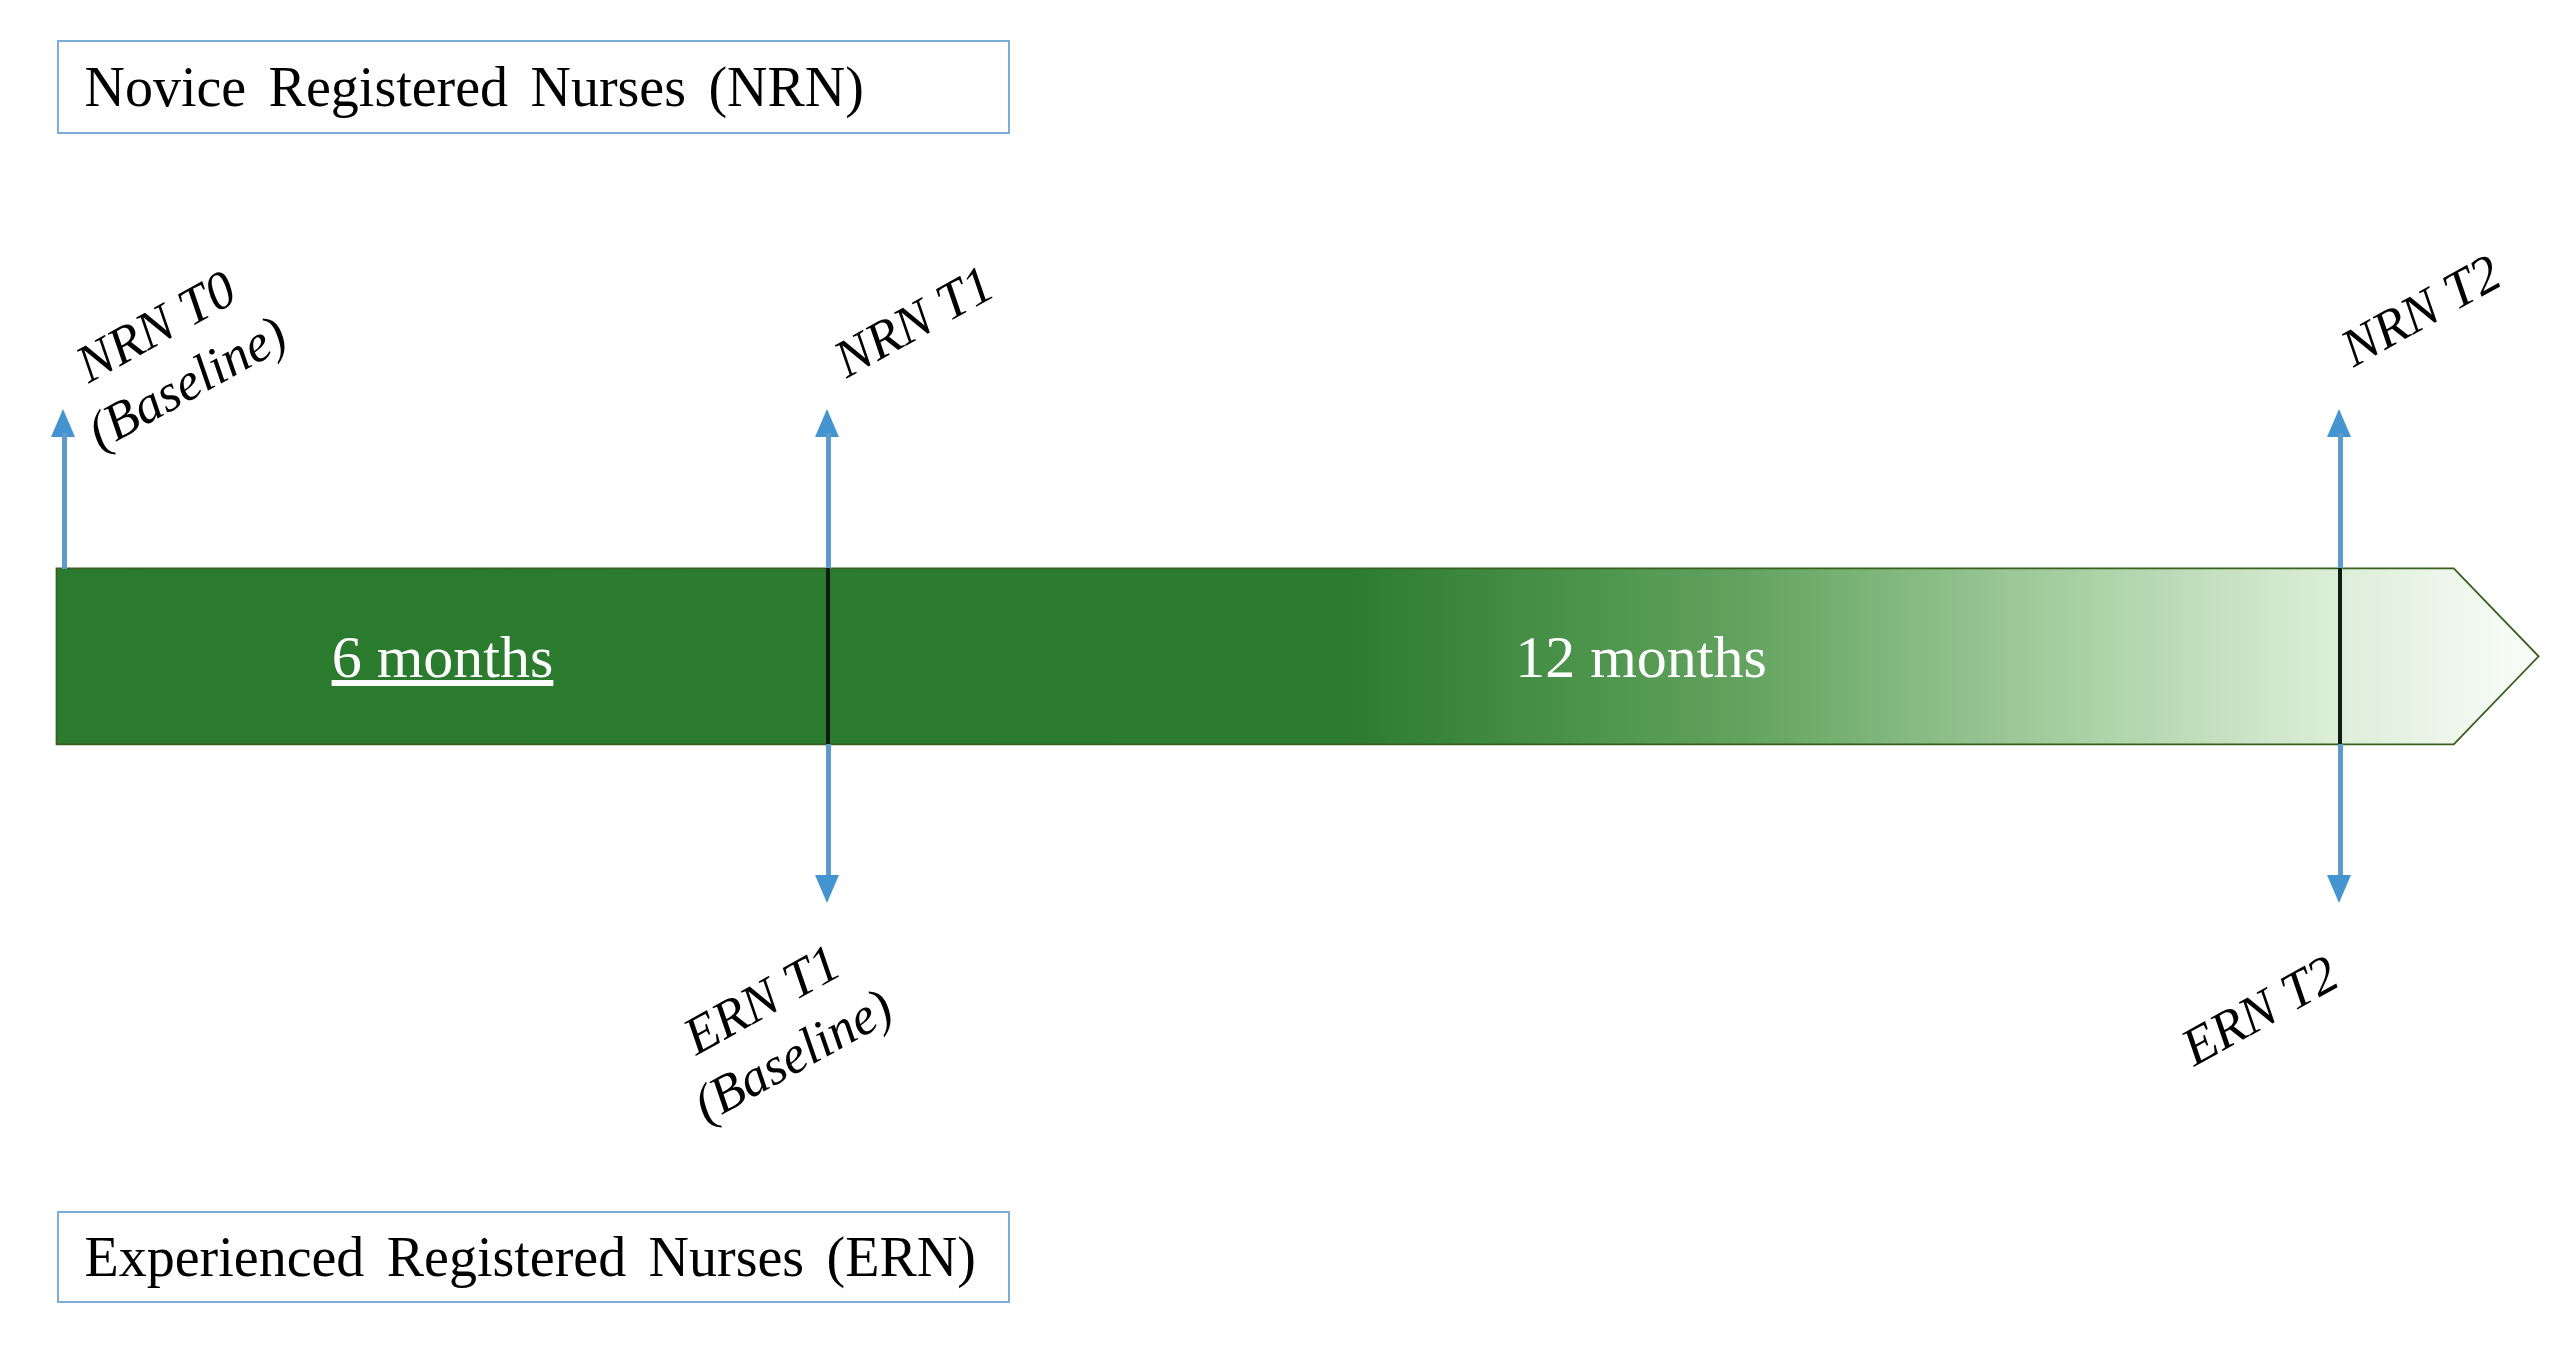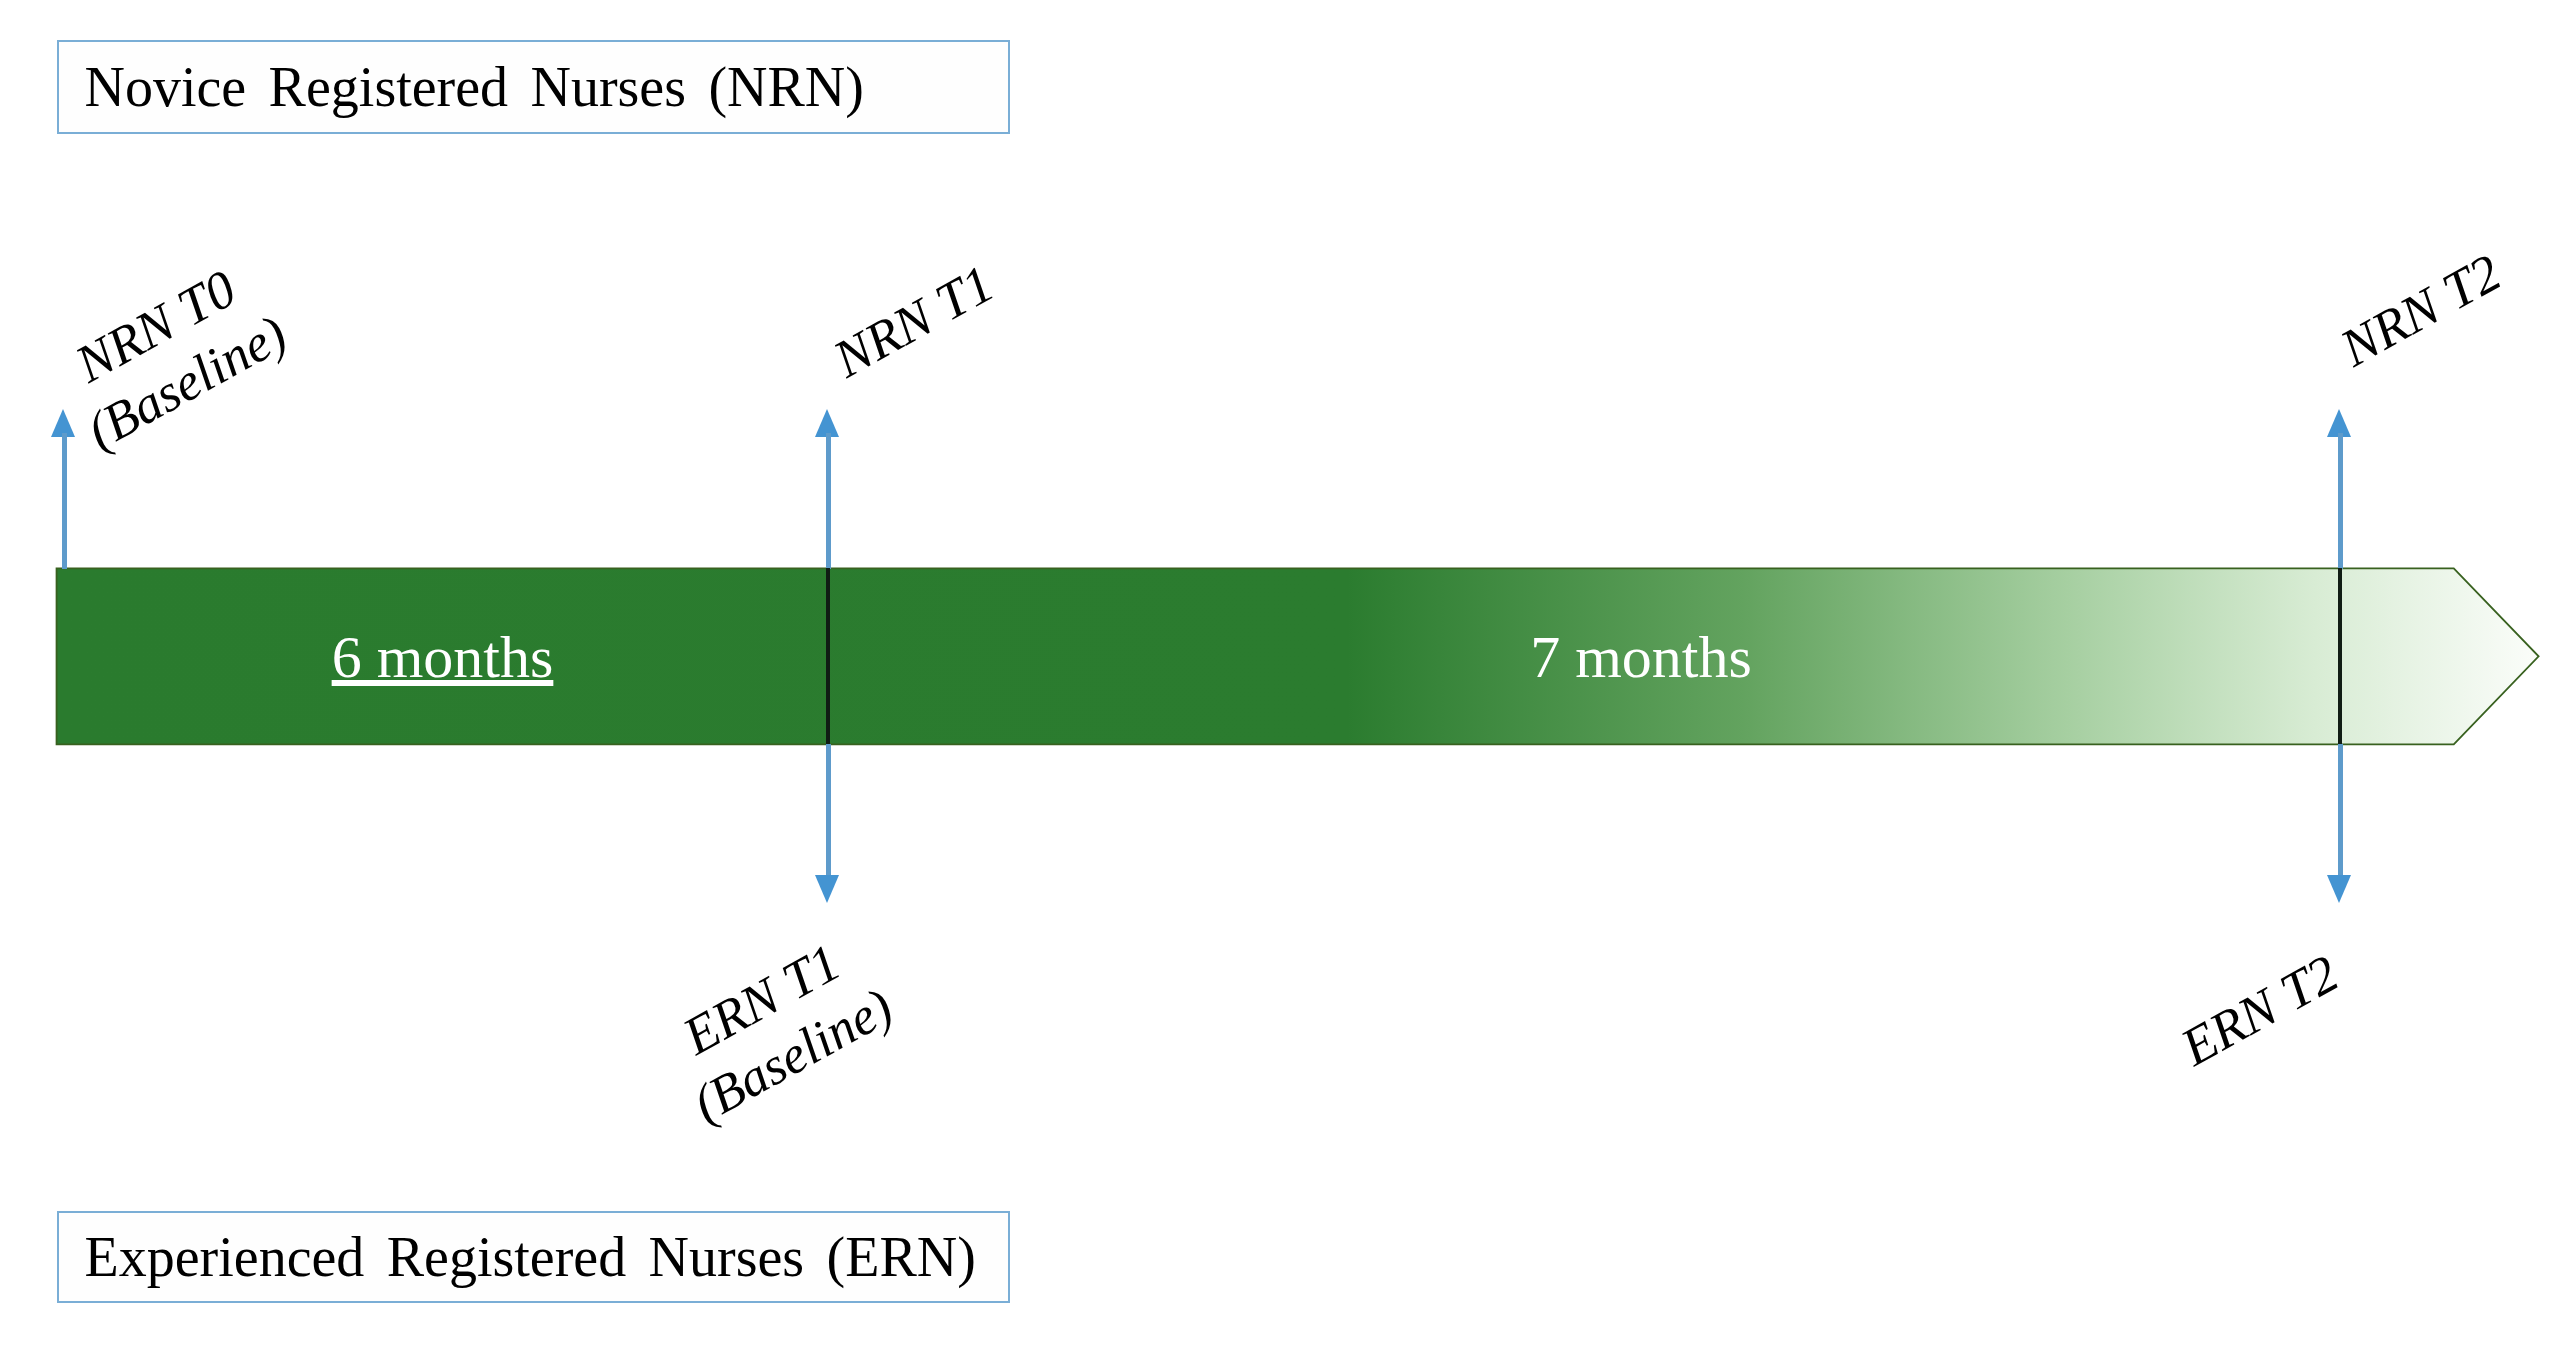--- a/index.html
+++ b/index.html
@@ -118,21 +118,21 @@
   <div class="vline" style="left:826px; top:744px; height:132px;"></div>
   <div class="head down" style="left:815px; top:875px;"></div>
 
   <div class="head up" style="left:2327px; top:409px;"></div>
   <div class="vline" style="left:2338px; top:433px; height:136px;"></div>
   <div class="vline dark" style="left:2338px; top:568px; height:176px;"></div>
   <div class="vline" style="left:2338px; top:744px; height:132px;"></div>
   <div class="head down" style="left:2327px; top:875px;"></div>
 
   <div class="bar-label seg1">6 months</div>
-  <div class="bar-label seg2">7 months</div>
+  <div class="bar-label seg2">12 months</div>
 
   <div class="rot-label nrn-t0">
     <div>NRN T0</div>
     <div>(Baseline)</div>
   </div>
   <div class="rot-label nrn-t1">NRN T1</div>
   <div class="rot-label nrn-t2">NRN T2</div>
   <div class="rot-label ern-t1">
     <div>ERN T1</div>
     <div>(Baseline)</div>

